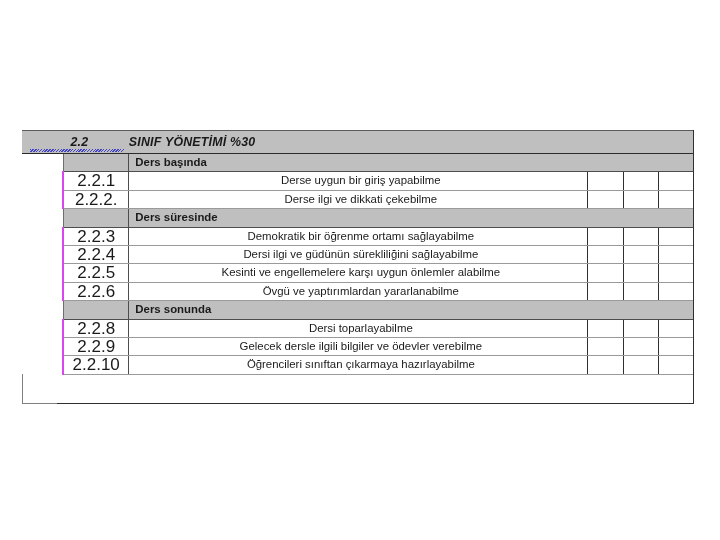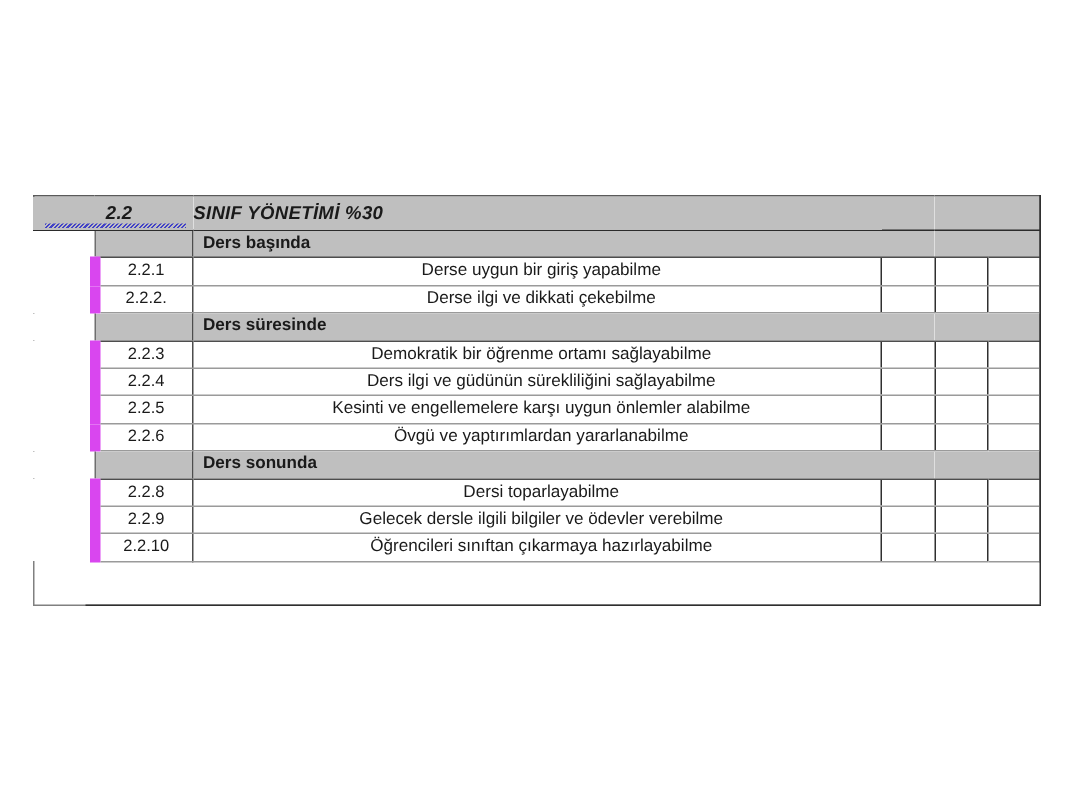--- a/index.html
+++ b/index.html
@@ -135,23 +135,23 @@
     border-bottom: 1px solid #9a9a9a;
   }
   tr.item-row td.pad-cell {
     border-top: none;
     border-bottom: none;
     border-right: 1px solid #6e6e6e;
     background: #ffffff;
   }
   td.num-cell {
     text-align: center;
-    font-size: 11px;
+    font-size: 17px;
     padding: 0;
-    border-left: 7px solid #d946ef;
+    border-left: 2px solid #d946ef;
     border-right: 1px solid #4d4d4d;
   }
   td.desc-cell {
     text-align: center;
     padding-left: 5px;
     font-size: 11.4px;
   }
   td.box-cell {
     border-left: 1px solid #2f2f2f;
     background: #ffffff;
@@ -256,21 +256,21 @@
         <td class="num-cell">2.2.3</td>
         <td class="desc-cell">Demokratik bir öğrenme ortamı sağlayabilme</td>
         <td class="box-cell"></td>
         <td class="box-cell"></td>
         <td class="box-cell last"></td>
       </tr>
 
       <tr class="item-row">
         <td class="pad-cell"></td>
         <td class="num-cell">2.2.4</td>
-        <td class="desc-cell">Ders ilgi ve güdünün sürekliliğini sağlayabilme</td>
+        <td class="desc-cell">Dersi ilgi ve güdünün sürekliliğini sağlayabilme</td>
         <td class="box-cell"></td>
         <td class="box-cell"></td>
         <td class="box-cell last"></td>
       </tr>
 
       <tr class="item-row">
         <td class="pad-cell"></td>
         <td class="num-cell">2.2.5</td>
         <td class="desc-cell">Kesinti ve engellemelere karşı uygun önlemler alabilme</td>
         <td class="box-cell"></td>

